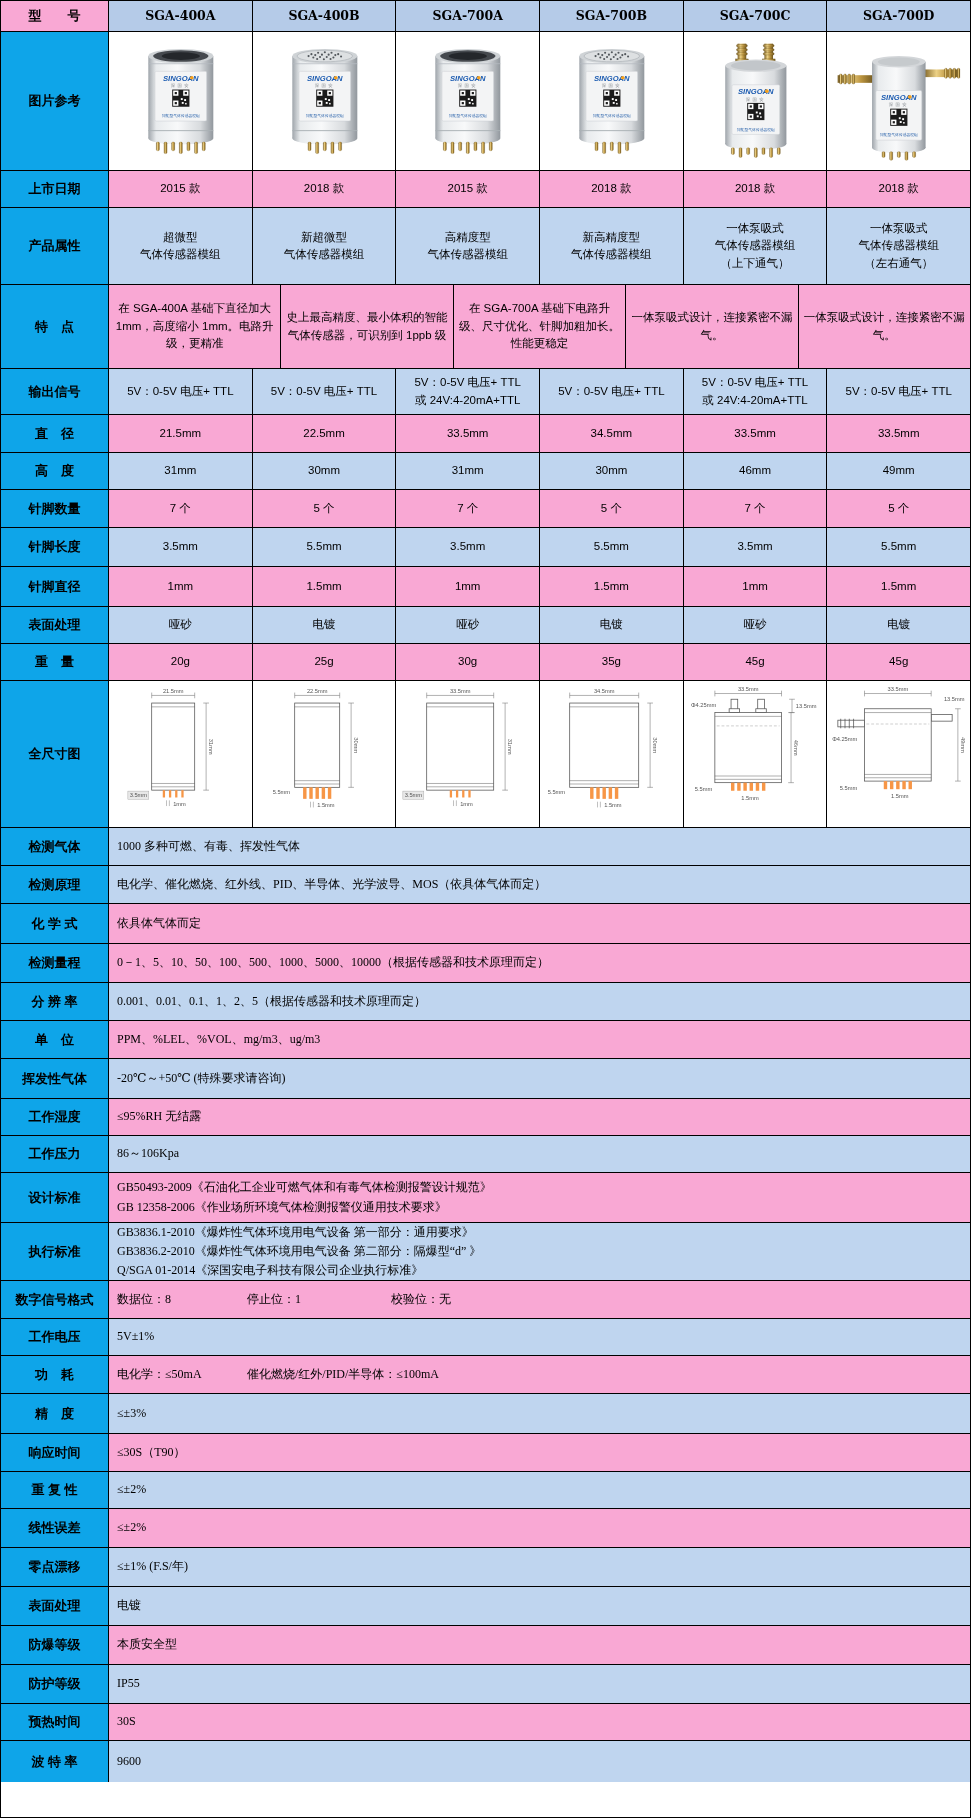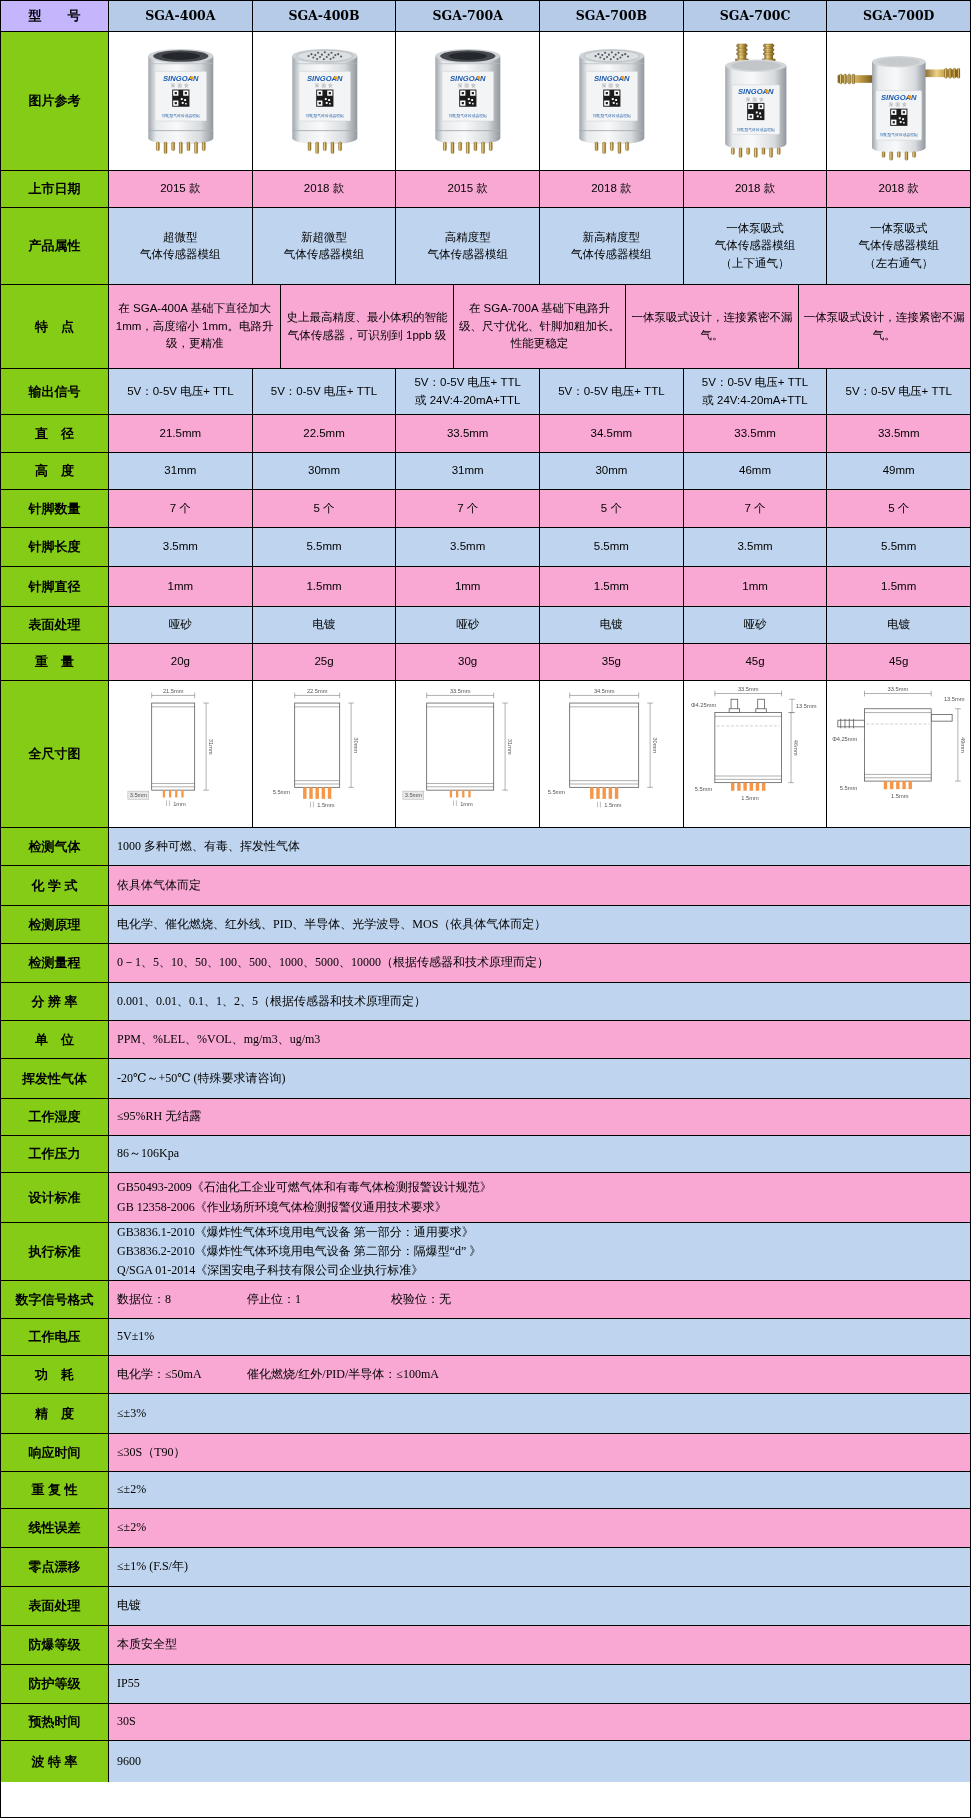--- a/index.html
+++ b/index.html
@@ -2,28 +2,28 @@
 <html><head>
 <meta charset="utf-8">
 <style>
   html,body{margin:0;padding:0;background:#fff;}
   .sheet{width:971px;height:1818px;box-sizing:border-box;border:1px solid #000;
     display:flex;flex-direction:column;background:#fff;
     font-family:"Liberation Sans",sans-serif;color:#000;}
   .row{display:flex;box-sizing:border-box;border-bottom:1px solid #000;flex:0 0 auto;}
   .row:last-child{border-bottom:none;}
   .lbl{flex:0 0 108px;width:108px;box-sizing:border-box;border-right:1px solid #000;
-    background:#84cc16;display:flex;align-items:center;justify-content:center;
+    background:#0ea5e9;display:flex;align-items:center;justify-content:center;
     font-weight:bold;font-size:13px;text-align:center;white-space:pre-line;line-height:1.35;}
   .cell{flex:1 1 0;box-sizing:border-box;border-right:1px solid #000;
     display:flex;align-items:center;justify-content:center;text-align:center;
     font-size:11.5px;line-height:1.5;white-space:pre-line;padding:2px 4px;}
   .cell:last-child,.val:last-child{border-right:none;}
   .hdr .cell{background:#b5cbe8;font-family:"DejaVu Serif",serif;font-weight:bold;font-size:12.5px;}
-  .hdr .lbl{background:#c4b5fd;}
+  .hdr .lbl{background:#f9a8d4;}
   .r-a .cell,.r-a .val{background:#f9a8d4;}
   .r-b .cell,.r-b .val{background:#bfd5ef;}
   .media .cell{background:#fff;padding:3px;}
   .val{flex:1 1 0;box-sizing:border-box;display:flex;align-items:center;
     justify-content:flex-start;text-align:left;padding:10px 8px;
     font-family:"Liberation Serif","DejaVu Serif",serif;font-size:12px;line-height:1.6;white-space:pre-line;}
   .val .part1{display:inline-block;width:130px;}
   .val .part2{display:inline-block;width:144px;}
   .feature .cell{font-size:11.5px;line-height:1.55;padding:2px 5px;}
   .small .cell{font-size:11.5px;}
@@ -645,27 +645,27 @@
           <rect x="82.2" y="101.95" width="3.5999999999999996" height="8.5" fill="#f79646"></rect>
           <text x="10" y="110.95" font-size="6" fill="#555" font-family="&quot;Liberation Sans&quot;,sans-serif">5.5mm</text>
           <text x="73" y="119.95" font-size="6" fill="#555" text-anchor="middle" font-family="&quot;Liberation Sans&quot;,sans-serif">1.5mm</text>
         </svg></div>
   </div>
 
   <div class="row r-b" style="height:38px">
     <div class="lbl">检测气体</div>
     <div class="val">1000 多种可燃、有毒、挥发性气体</div>
   </div>
+  <div class="row r-b" style="height:38px">
+    <div class="lbl">检测原理</div>
+    <div class="val">电化学、催化燃烧、红外线、PID、半导体、光学波导、MOS（依具体气体而定）</div>
+  </div>
   <div class="row r-a" style="height:40px">
     <div class="lbl">化 学 式</div>
     <div class="val">依具体气体而定</div>
-  </div>
-  <div class="row r-b" style="height:38px">
-    <div class="lbl">检测原理</div>
-    <div class="val">电化学、催化燃烧、红外线、PID、半导体、光学波导、MOS（依具体气体而定）</div>
   </div>
   <div class="row r-a" style="height:39px">
     <div class="lbl">检测量程</div>
     <div class="val">0－1、5、10、50、100、500、1000、5000、10000（根据传感器和技术原理而定）</div>
   </div>
   <div class="row r-b" style="height:38px">
     <div class="lbl">分 辨 率</div>
     <div class="val">0.001、0.01、0.1、1、2、5（根据传感器和技术原理而定）</div>
   </div>
   <div class="row r-a" style="height:38px">

